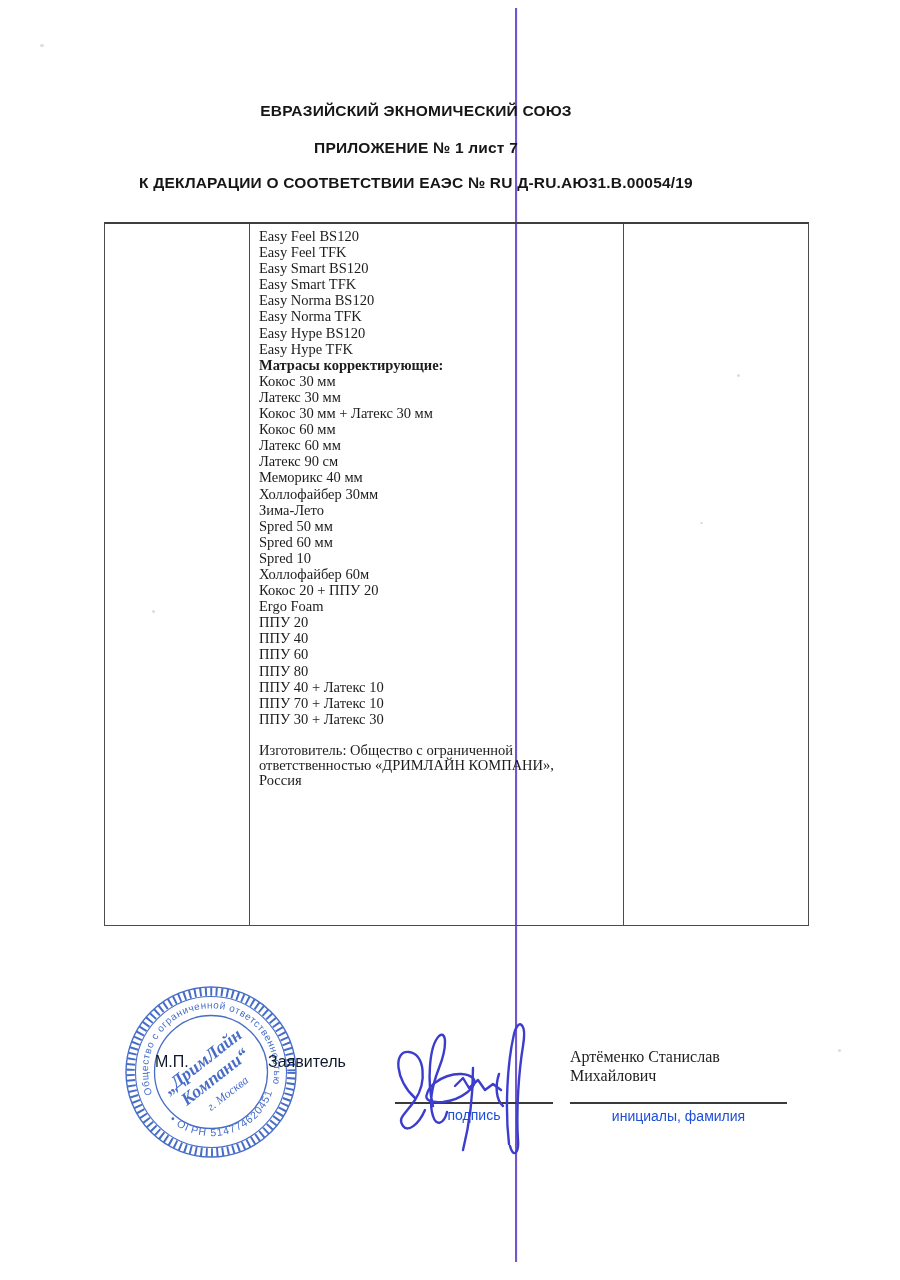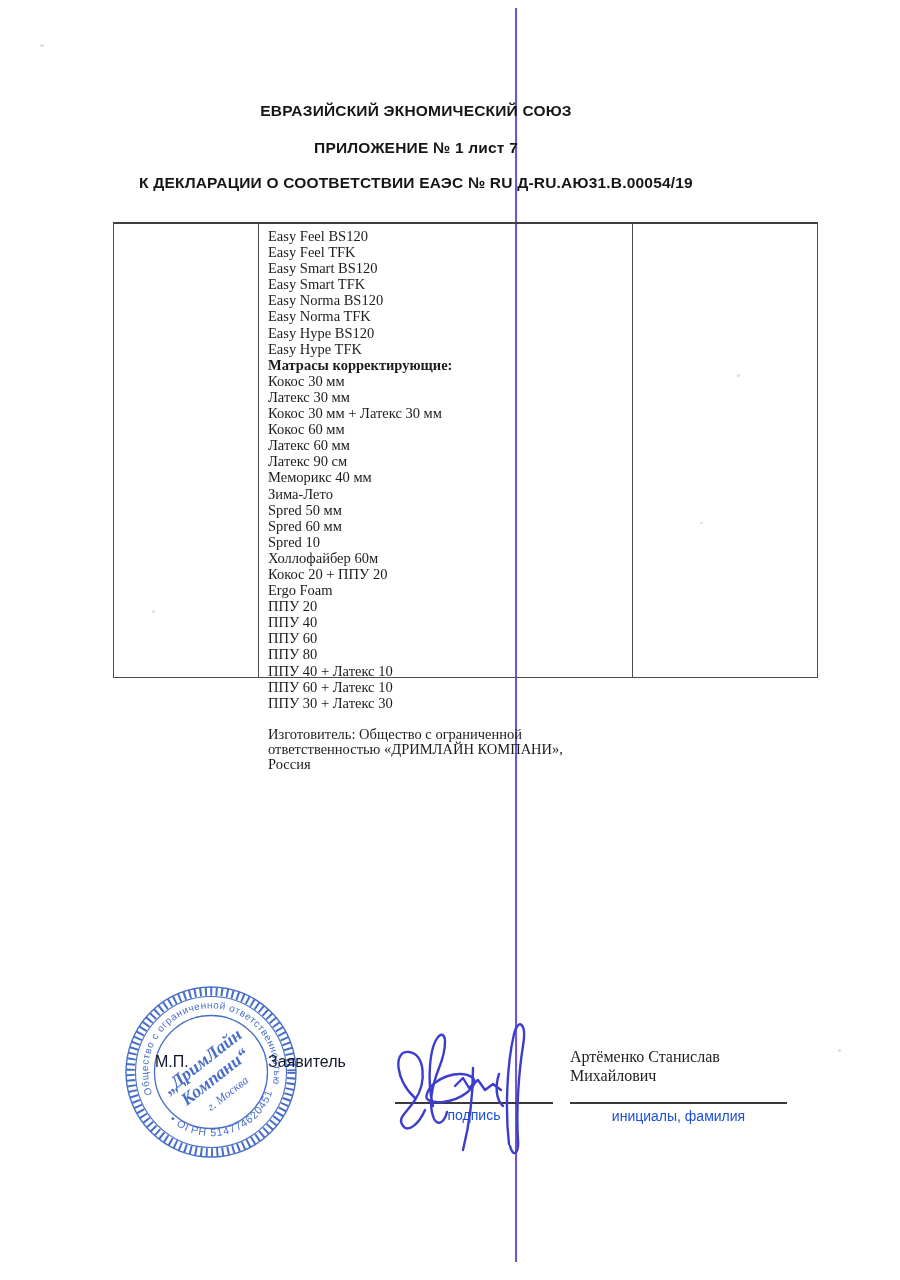--- a/index.html
+++ b/index.html
@@ -15,21 +15,21 @@
   
   .hdr{
     position:absolute;left:0;width:832px;text-align:center;
     font-weight:bold;color:#161616;letter-spacing:.2px;white-space:nowrap;
   }
   .hdr1{top:102px;font-size:15.5px;}
   .hdr2{top:139px;font-size:15.5px;}
   .hdr3{top:174px;font-size:15.5px;}
   
   .doc-table{
-    position:absolute;left:113px;top:222px;width:705px;height:456px;
+    position:absolute;left:104px;top:222px;width:705px;height:704px;
     border:1.5px solid #4c4c4c;border-top:2px solid #3f3f3f;
     display:flex;box-sizing:border-box;
   }
   .col{box-sizing:border-box;height:100%;}
   .col-1{width:145px;border-right:1.5px solid #4c4c4c;}
   .col-2{width:374px;border-right:1.5px solid #4c4c4c;
     padding:4px 10px 0 9px;
     font-family:"Liberation Serif",serif;font-size:14.5px;line-height:16.1px;color:#1c1c1c;}
   .col-3{flex:1;}
   .product-row{white-space:nowrap;}
@@ -83,33 +83,34 @@
           <div class="product-row">Easy Hype BS120</div>
           <div class="product-row">Easy Hype TFK</div>
           <div class="product-row bold">Матрасы корректирующие:</div>
           <div class="product-row">Кокос 30 мм</div>
           <div class="product-row">Латекс 30 мм</div>
           <div class="product-row">Кокос 30 мм + Латекс 30 мм</div>
           <div class="product-row">Кокос 60 мм</div>
           <div class="product-row">Латекс 60 мм</div>
           <div class="product-row">Латекс 90 см</div>
           <div class="product-row">Меморикс 40 мм</div>
+          <div class="product-row">Холлофайбер 30мм</div>
           <div class="product-row">Зима-Лето</div>
           <div class="product-row">Spred 50 мм</div>
           <div class="product-row">Spred 60 мм</div>
           <div class="product-row">Spred 10</div>
           <div class="product-row">Холлофайбер 60м</div>
           <div class="product-row">Кокос 20 + ППУ 20</div>
           <div class="product-row">Ergo Foam</div>
           <div class="product-row">ППУ 20</div>
           <div class="product-row">ППУ 40</div>
           <div class="product-row">ППУ 60</div>
           <div class="product-row">ППУ 80</div>
           <div class="product-row">ППУ 40 + Латекс 10</div>
-          <div class="product-row">ППУ 60 + Латекс 10</div>
+          <div class="product-row">ППУ 70 + Латекс 10</div>
           <div class="product-row">ППУ 30 + Латекс 30</div>
         </div>
       <div class="manufacturer">Изготовитель: Общество с ограниченной ответственностью «ДРИМЛАЙН КОМПАНИ», Россия</div>
     </div>
     <div class="col col-3"></div>
   </div>
 
   <svg class="stamp-svg" width="176" height="176" viewBox="0 0 176 176">
     <g stroke="#3a63c5" fill="none">
       <circle cx="88" cy="88" r="85" stroke-width="1.4"></circle>

